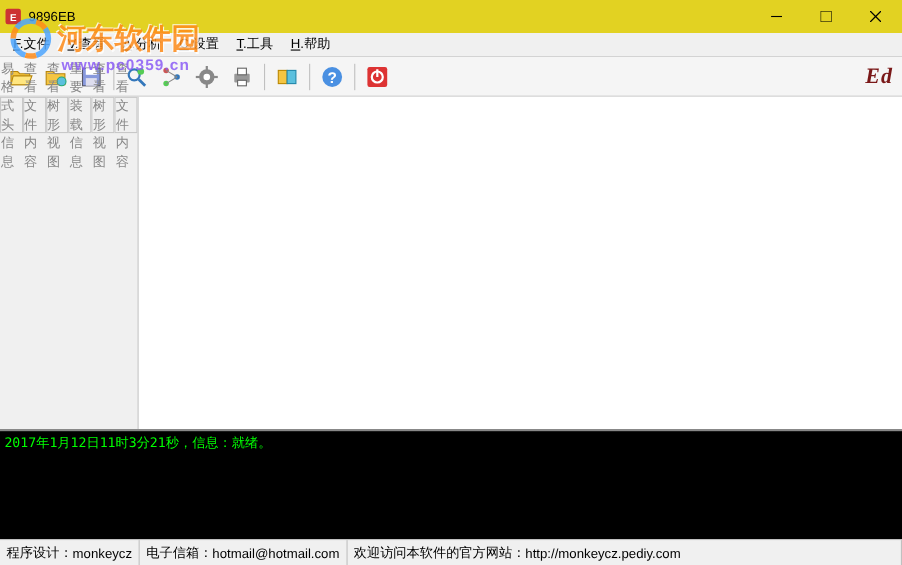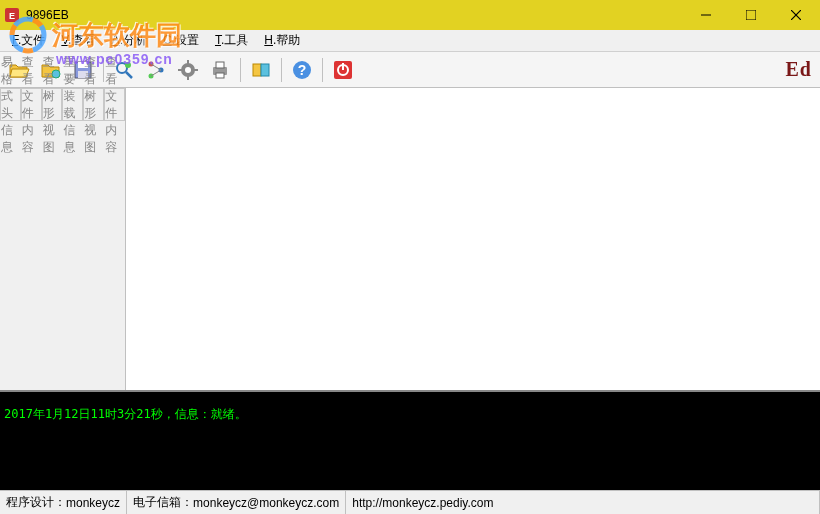--- a/index.html
+++ b/index.html
@@ -10,28 +10,28 @@
 .titlebar .title-text { flex: 1; font-size: 12px; color: #000; }
 .titlebar .win-btn { width: 45px; height: 30px; display: flex; align-items: center; justify-content: center; cursor: pointer; }
 
 .menubar { height: 22px; background: #f0f0f0; display: flex; align-items: flex-start; padding: 0 4px; border-bottom: 1px solid #d0d0d0; }
 .menu-item { padding: 2px 8px; cursor: pointer; font-size: 12px; }
 .menu-item u { text-decoration: underline; }
 
 .toolbar { height: 36px; background: #f5f5f5; display: flex; align-items: center; padding: 0 4px; gap: 2px; border-bottom: 1px solid #c0c0c0; }
 .tool-btn { width: 30px; height: 30px; display: flex; align-items: center; justify-content: center; cursor: pointer; border: 1px solid transparent; border-radius: 2px; }
 .tool-sep { width: 1px; height: 24px; background: #c0c0c0; margin: 0 3px; }
-.logo-right { margin-left: auto; margin-right: 4px; font-family: serif; font-size: 20px; font-weight: bold; color: #7a1818; letter-spacing: 1px; }
+.logo-right { margin-left: auto; margin-right: 4px; font-family: serif; font-size: 20px; font-weight: bold; color: #7a1818; letter-spacing: 1px; font-style: italic; }
 
 .main-area { display: flex; height: 302px; background: #fff; }
 .sidebar { width: 125px; background: #f0f0f0; display: flex; flex-direction: row; }
 .side-tab { height: 33px; display: flex; align-items: center; justify-content: center; border: 1px solid #c8c8c8; background: #f0f0f0; color: #888; font-size: 12px; cursor: pointer; margin-bottom: -1px; }
 .content-pane { flex: 1; background: #fff; border-left: 1px solid #c0c0c0; }
 
-.console { height: 100px; background: #000; color: #00ff00; font-family: SimSun, monospace; font-size: 12px; padding: 14px 4px; overflow: auto; border-top: 2px solid #888; }
+.console { height: 100px; background: #000; color: #00ff00; font-family: SimSun, monospace; font-size: 12px; padding: 2px 4px; overflow: auto; border-top: 2px solid #888; }
 
 .statusbar { height: 24px; background: #f0f0f0; display: flex; align-items: center; border-top: 1px solid #c0c0c0; font-size: 12px; }
 .status-cell { padding: 4px 6px; height: 100%; display: flex; align-items: center; border-right: 1px solid #c0c0c0; white-space: nowrap; }
 
 .watermark { position: absolute; top: 15px; left: 8px; pointer-events: none; opacity: 0.85; z-index: 100; }
 .wm-logo { display: flex; align-items: center; gap: 4px; }
 .wm-text { font-size: 26px; font-weight: bold; color: #ff8c1a; text-shadow: 1px 1px 0 #fff, -1px -1px 0 #fff; font-family: "Microsoft YaHei"; }
 .wm-url { font-size: 14px; color: #8b5cf6; margin-left: 48px; margin-top: -4px; font-weight: bold; letter-spacing: 1px; }
 
 svg { display: block; }
@@ -180,18 +180,19 @@
   <div>2017年1月12日11时3分21秒，信息：就绪。</div>
 </div>
 
 <div class="statusbar">
   <div class="status-cell">
     <span>程序设计：</span>
       <span>monkeycz</span>
   </div>
   <div class="status-cell">
     <span>电子信箱：</span>
-      <span>monkeycz@monkeycz.com</span>
+      <span>hotmail@hotmail.com</span>
   </div>
   <div class="status-cell" style="flex:1">
+    <span>欢迎访问本软件的官方网站：</span>
       <span>http://monkeycz.pediy.com</span>
   </div>
 </div>
 
 </body></html>

